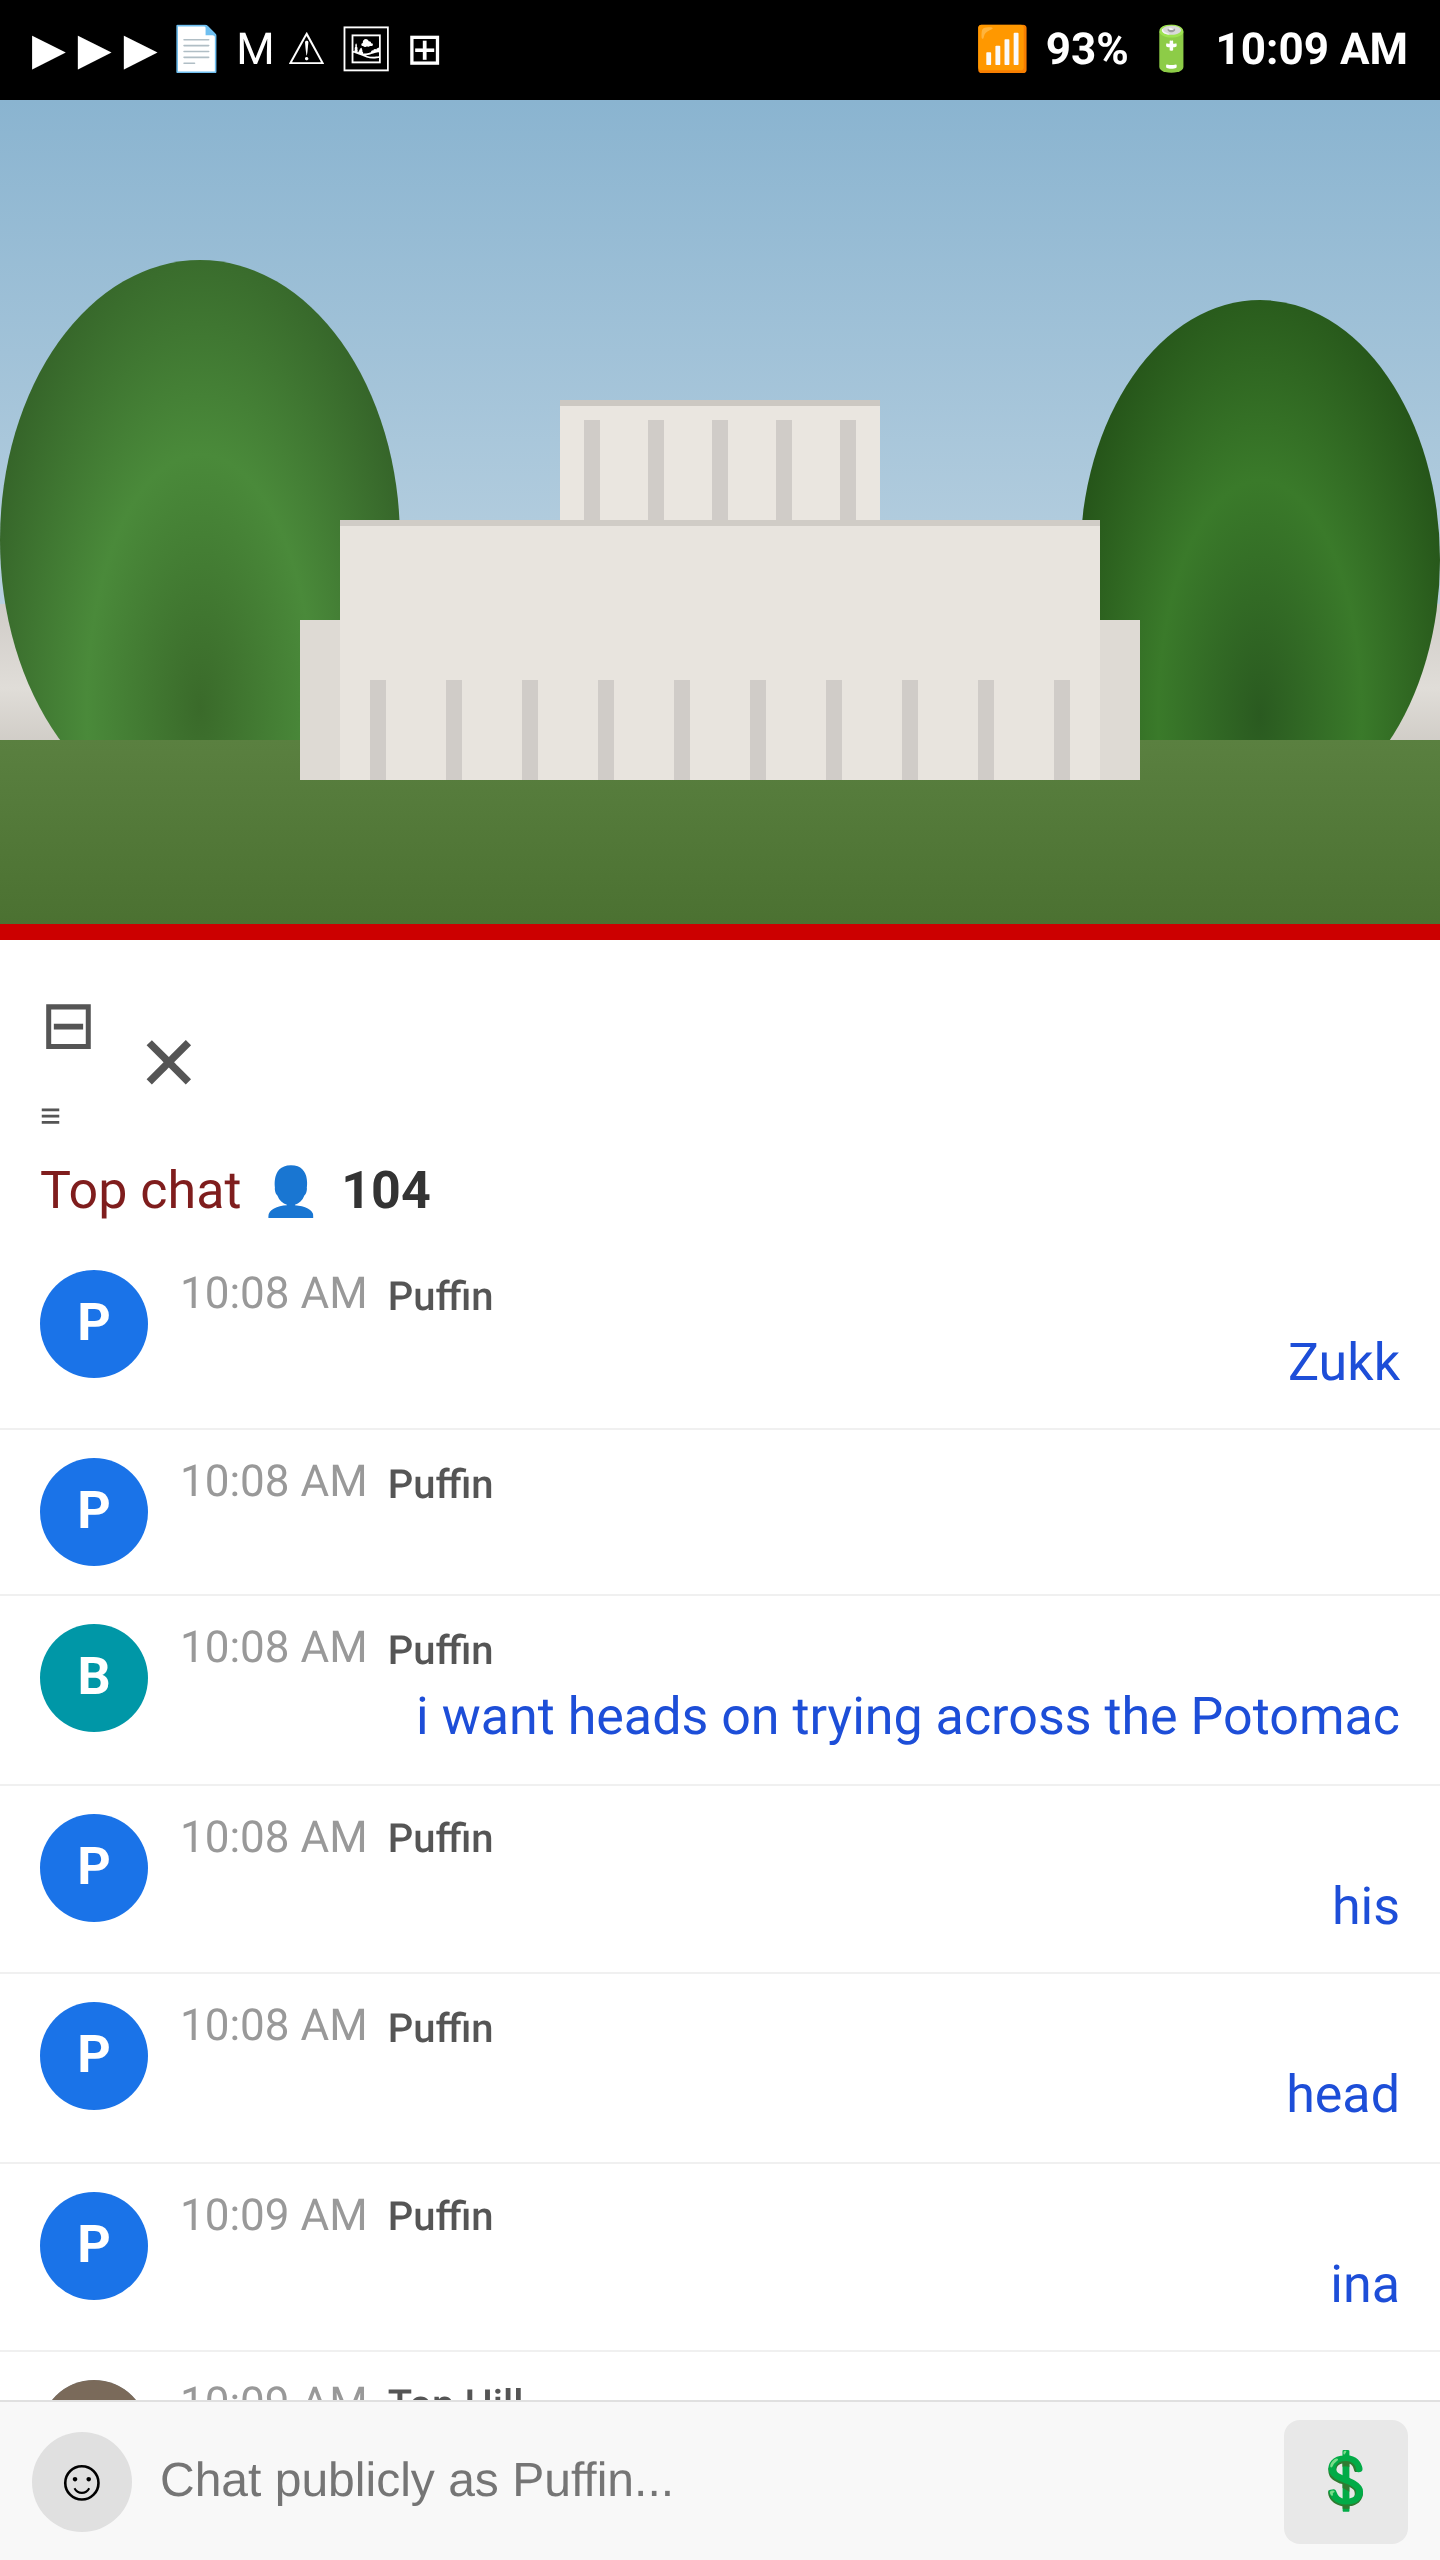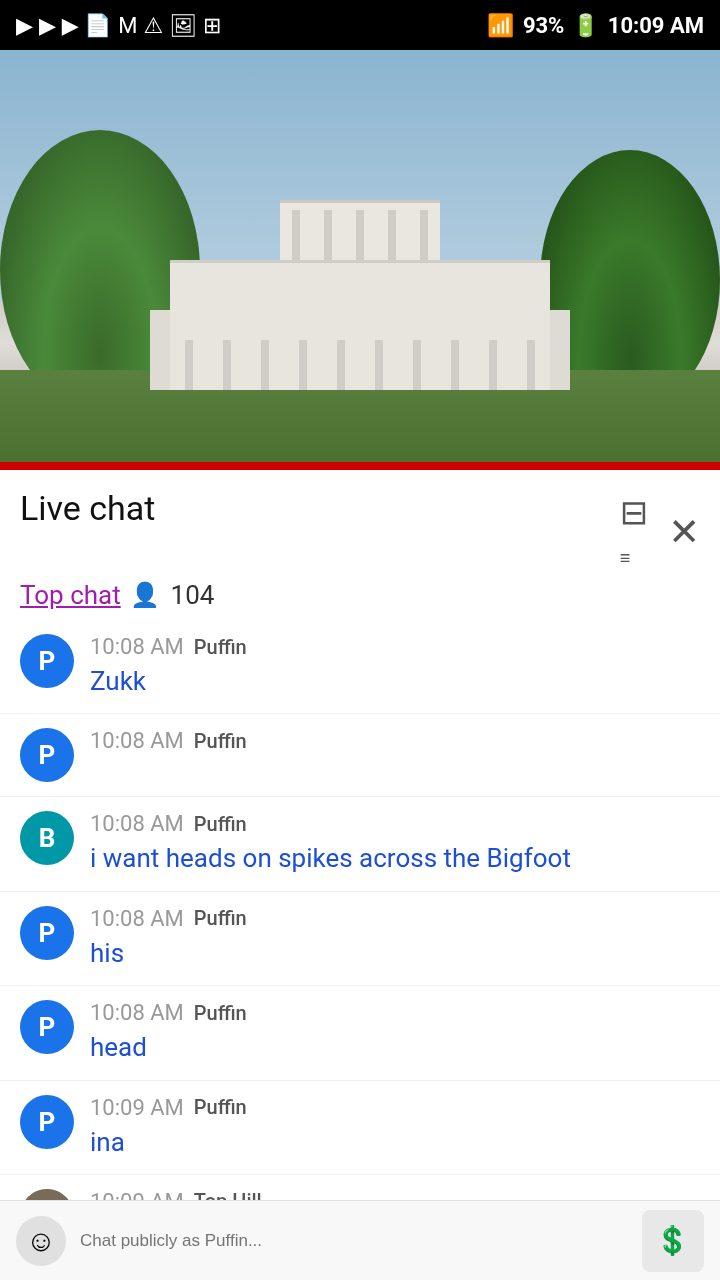--- a/index.html
+++ b/index.html
@@ -188,31 +188,31 @@
     }
     .top-chat-row {
       display: flex;
       align-items: center;
       gap: 10px;
       padding: 0 20px 10px 20px;
       color: #555;
       font-size: 26px;
     }
     .top-chat-label {
-      color: #a21caf;
+      color: #7f1d1d;
       font-size: 26px;
-      text-decoration: underline;
     }
     .viewer-icon {
       display: inline-block;
       font-size: 24px;
     }
     .viewer-count {
       font-size: 26px;
       color: #333;
+      font-weight: bold;
     }
 
     
     .chat-messages {
       background: #f8f8f8;
       padding: 0;
     }
     .chat-message {
       display: flex;
       align-items: flex-start;
@@ -235,20 +235,21 @@
     }
     .avatar-blue { background: #1a73e8; }
     .avatar-teal { background: #0097a7; }
     .avatar-photo {
       background: #888;
       overflow: hidden;
       font-size: 28px;
     }
     .message-body {
       flex: 1;
+      text-align: right;
     }
     .message-meta {
       display: flex;
       align-items: center;
       gap: 10px;
       margin-bottom: 4px;
     }
     .message-time {
       font-size: 22px;
       color: #999;
@@ -286,21 +287,21 @@
       align-items: center;
       justify-content: center;
       font-size: 30px;
       flex-shrink: 0;
     }
     .chat-input-field {
       flex: 1;
       height: 54px;
       background: transparent;
       border: none;
-      font-size: 17px;
+      font-size: 24px;
       color: #701a75;
       outline: none;
     }
     .send-btn {
       width: 62px;
       height: 62px;
       border-radius: 8px;
       background: #e8e8e8;
       display: flex;
       align-items: center;
@@ -372,21 +373,20 @@
         <div class="column"></div>
       </div>
     </div>
   </div>
   <div class="red-bar"></div>
 </div>
 
 <div class="live-chat-container">
 
   <div class="live-chat-header">
-    <span class="live-chat-title">Live chat</span>
     <div class="header-icons">
       <span class="filter-icon">⊟<br><span style="font-size:18px;">≡</span></span>
       <span class="close-icon">✕</span>
     </div>
   </div>
 
   <div class="top-chat-row">
     <span class="top-chat-label">Top chat</span>
     <span class="viewer-icon">👤</span>
     <span class="viewer-count">104</span>
@@ -415,21 +415,21 @@
       </div>
     </div>
 
     <div class="chat-message">
       <div class="avatar avatar-teal">B</div>
       <div class="message-body">
         <div class="message-meta">
           <span class="message-time">10:08 AM</span>
           <span class="message-author">Puffin</span>
         </div>
-        <div class="message-text">i want heads on spikes across the Bigfoot</div>
+        <div class="message-text">i want heads on trying across the Potomac</div>
       </div>
     </div>
 
     <div class="chat-message">
       <div class="avatar avatar-blue">P</div>
       <div class="message-body">
         <div class="message-meta">
           <span class="message-time">10:08 AM</span>
           <span class="message-author">Puffin</span>
         </div>

